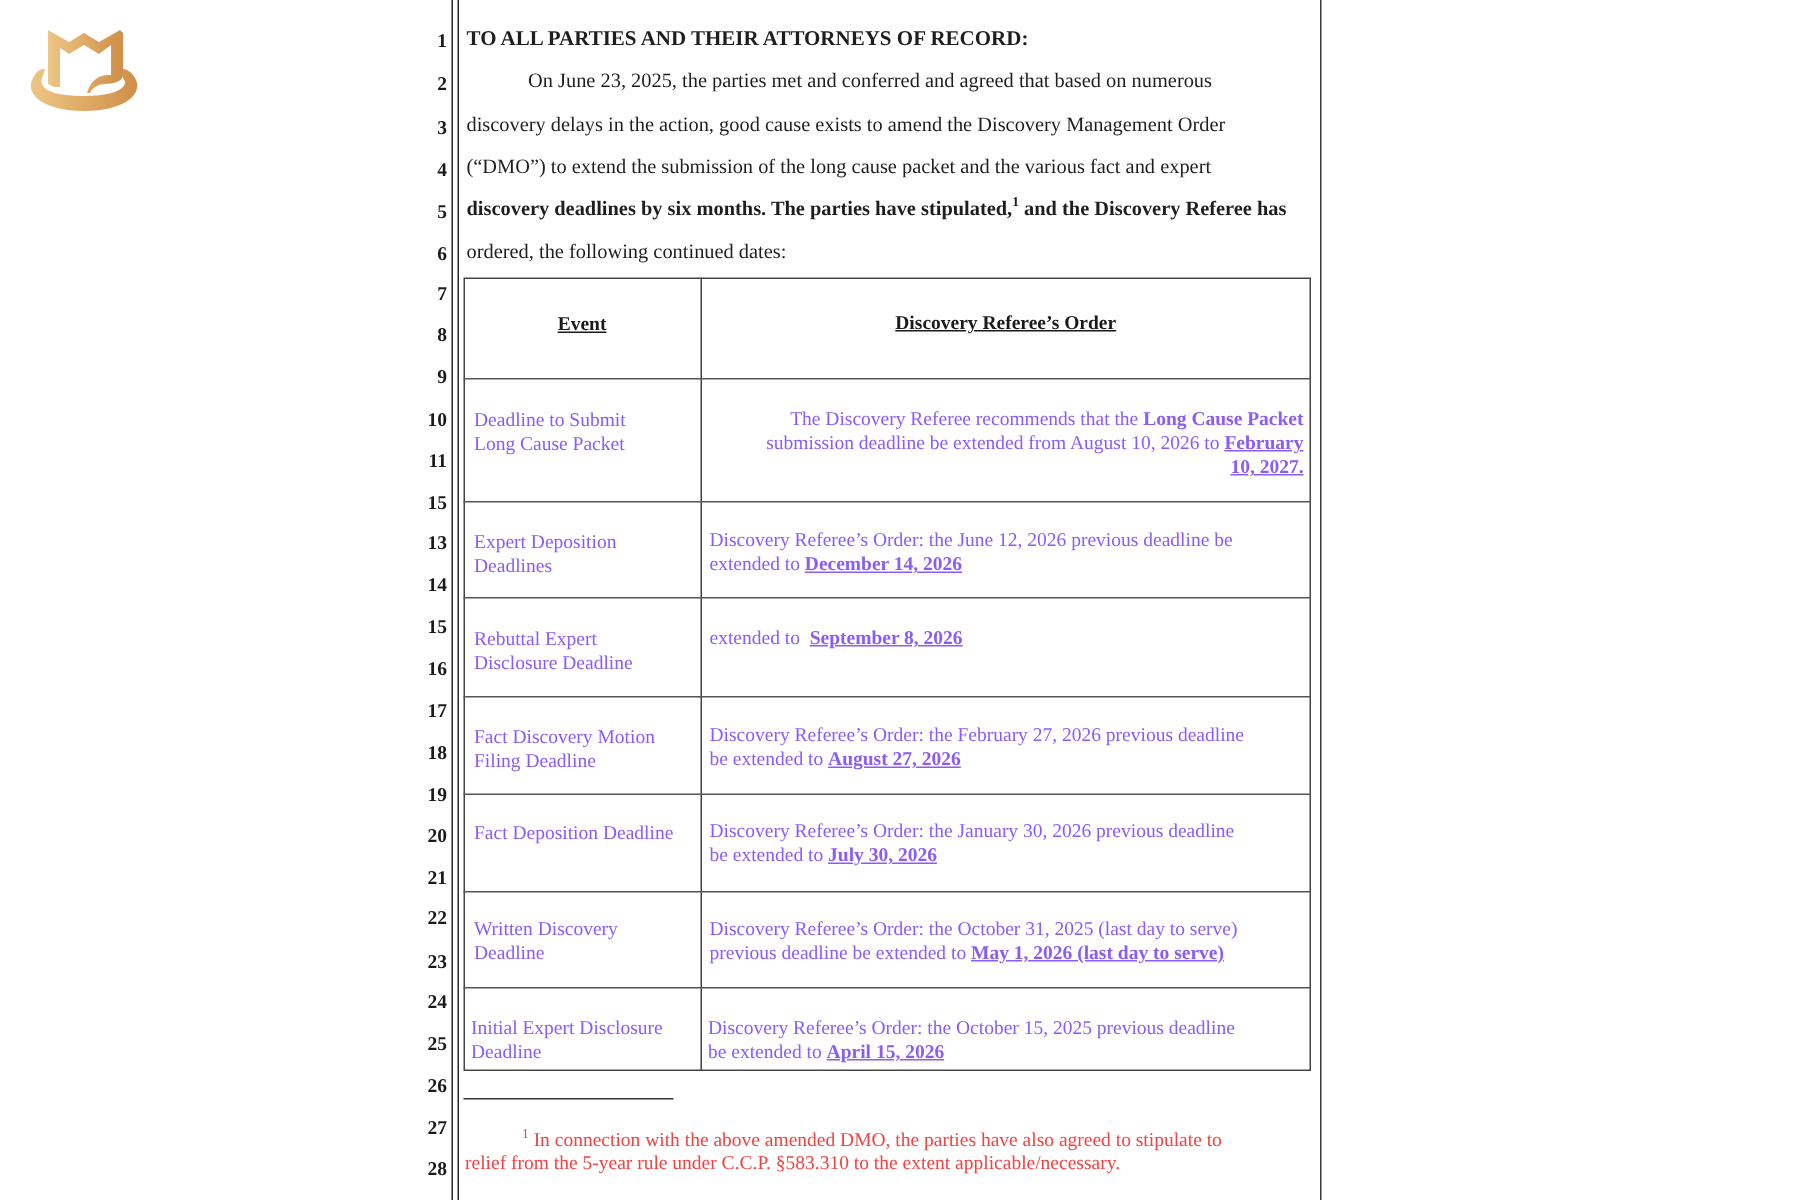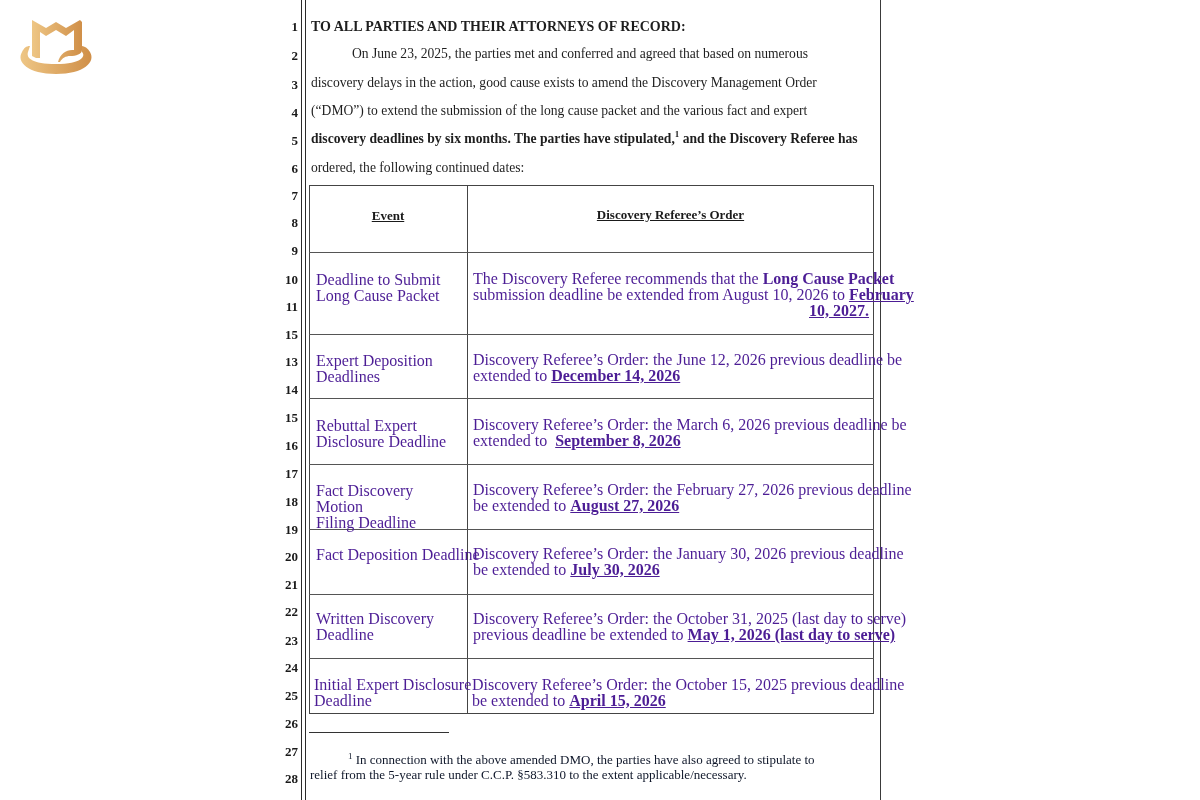--- a/index.html
+++ b/index.html
@@ -80,44 +80,44 @@
   }
   .tbl-hline {
     position: absolute;
     left: 309px;
     width: 565px;
     height: 1px;
     background: #555;
   }
   .cell {
     position: absolute;
-    font-size: 16px;
+    font-size: 13px;
     line-height: 16px;
-    color: #4c1d95;
+    color: #8b5cf6;
   }
   .cell-left { left: 316px; width: 148px; }
   .cell-right { left: 473px; width: 396px; }
   .th {
     position: absolute;
     font-weight: bold;
     font-size: 13px;
     text-decoration: underline;
     text-align: center;
   }
   .b { font-weight: bold; }
   .bu { font-weight: bold; text-decoration: underline; }
   .fn-rule {
     position: absolute; left: 309px; top: 732px; width: 140px; height: 1px; background: #333;
   }
   .fn {
     position: absolute;
     font-size: 13px;
     line-height: 16px;
     white-space: nowrap;
-    color: #0f172a;
+    color: #ef4444;
   }
   sup { font-size: 9px; line-height: 0; vertical-align: super; }
 </style>
 </head>
 <body>
 
 <div class="page">
 
   <svg class="logo" viewBox="0 0 84 66">
     <defs>
@@ -211,21 +211,20 @@
         <div style="white-space:nowrap"><span>extended to </span><span class="bu">December 14, 2026</span></div>
       </div>
     </div>
 
     <div>
       <div class="cell cell-left" style="top:418px;">
         <div>Rebuttal Expert</div>
         <div>Disclosure Deadline</div>
       </div>
       <div class="cell cell-right" style="top:417px;">
-        <div style="white-space:nowrap">Discovery Referee’s Order: the March 6, 2026 previous deadline be</div>
         <div style="white-space:pre"><span>extended to  </span><span class="bu">September 8, 2026</span></div>
       </div>
     </div>
 
     <div>
       <div class="cell cell-left" style="top:483px;">
         <div>Fact Discovery Motion</div>
         <div>Filing Deadline</div>
       </div>
       <div class="cell cell-right" style="top:482px;">

